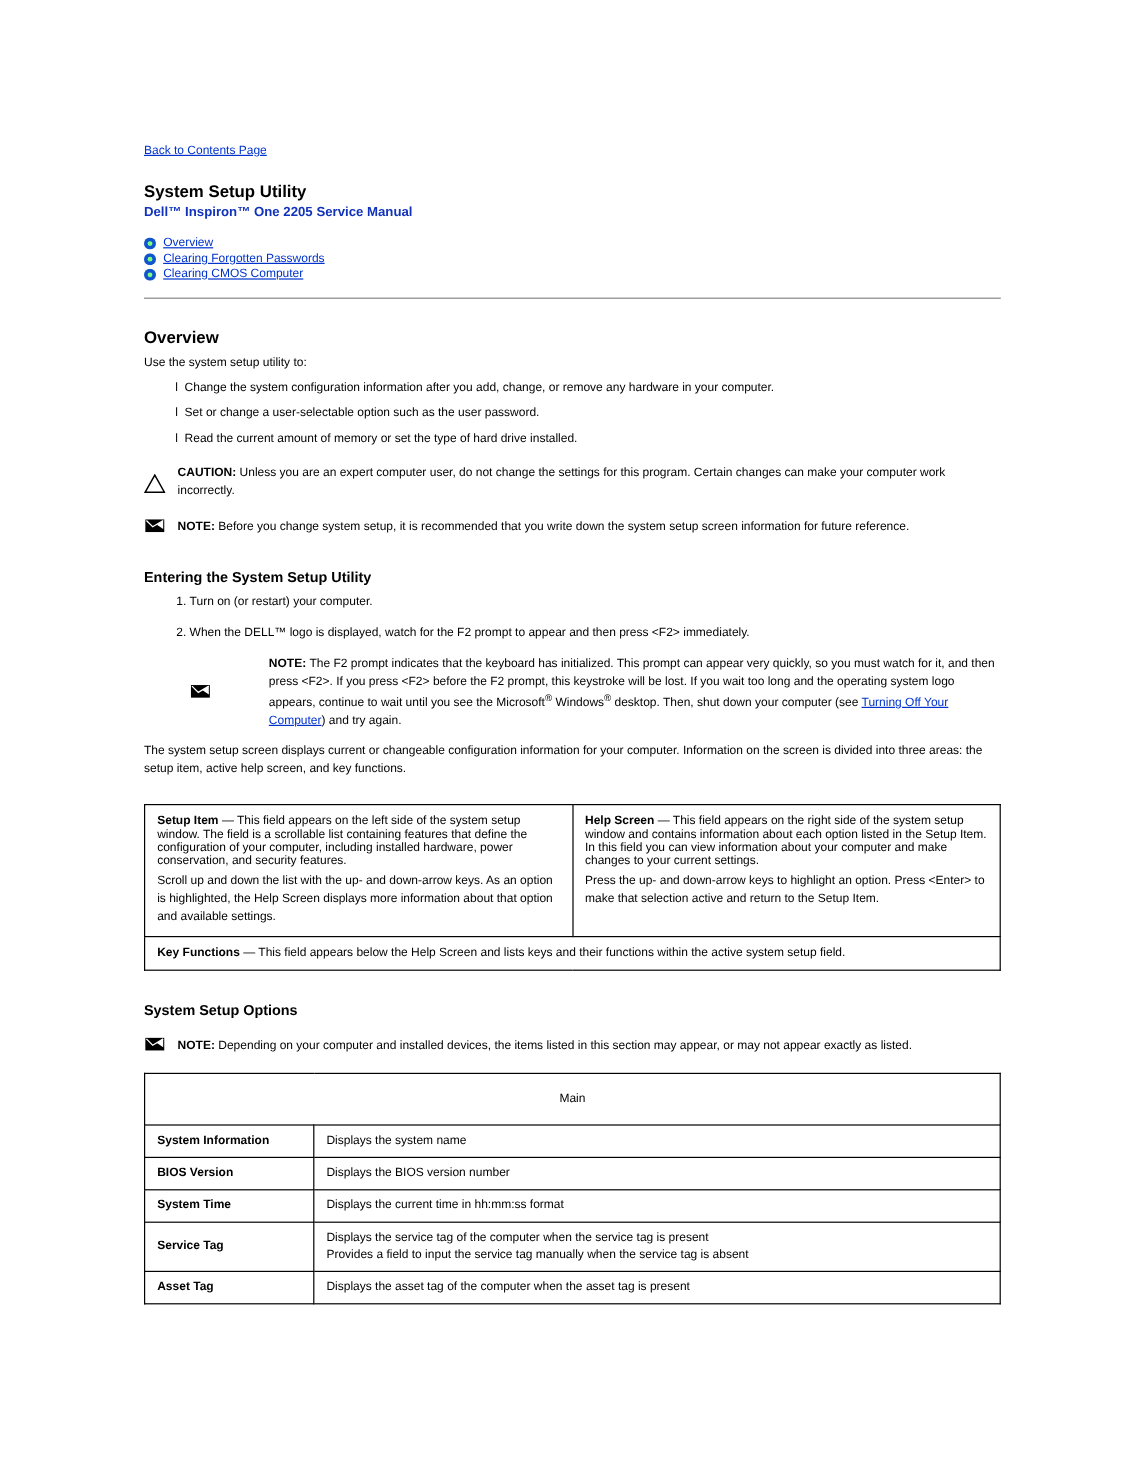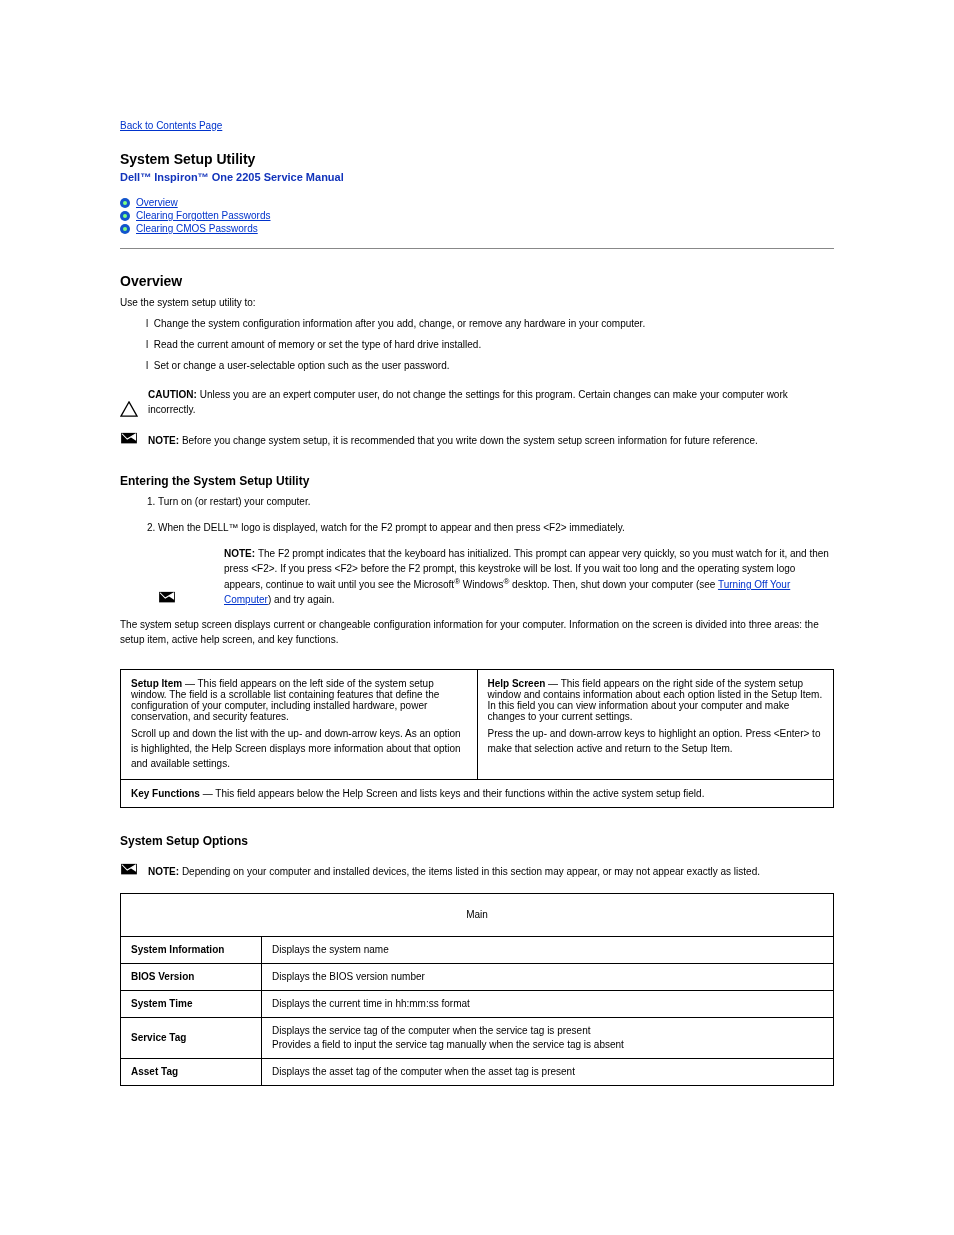--- a/index.html
+++ b/index.html
@@ -64,21 +64,21 @@
     font-weight: bold;
     margin: 26px 0 6px 0;
   }
   p.body {
     font-size: 10px;
     line-height: 1.5;
     margin: 6px 0;
   }
   .notice {
     display: flex;
-    align-items: flex-end;
+    align-items: center;
     gap: 10px;
     margin: 14px 0;
   }
   .notice .icon {
     width: 18px;
     height: 16px;
     flex: 0 0 18px;
     margin-top: 1px;
   }
   .notice .text {
@@ -183,31 +183,31 @@
       </span>
       <a>Clearing Forgotten Passwords</a>
     </li>
     <li>
       <span class="dot">
         <svg viewBox="0 0 10 10" width="10" height="10">
             <circle cx="5" cy="5" r="5" fill="#1155cc"></circle>
             <circle cx="5" cy="5" r="2" fill="#7fff7f"></circle>
           </svg>
       </span>
-      <a>Clearing CMOS Passwords</a>
+      <a>Clearing CMOS Computer</a>
     </li>
   </ul>
 
   <hr class="sep">
 
   <h2 class="section">Overview</h2>
   <p class="body">Use the system setup utility to:</p>
   <p class="body" style="padding-left:30px; text-indent:-4px;"><span>l&nbsp;&nbsp;</span><span>Change the system configuration information after you add, change, or remove any hardware in your computer.</span></p>
+  <p class="body" style="padding-left:30px; text-indent:-4px;"><span>l&nbsp;&nbsp;</span><span>Set or change a user-selectable option such as the user password.</span></p>
   <p class="body" style="padding-left:30px; text-indent:-4px;"><span>l&nbsp;&nbsp;</span><span>Read the current amount of memory or set the type of hard drive installed.</span></p>
-  <p class="body" style="padding-left:30px; text-indent:-4px;"><span>l&nbsp;&nbsp;</span><span>Set or change a user-selectable option such as the user password.</span></p>
 
   <div class="notice">
     <span class="icon">
       <svg viewBox="0 0 20 18" width="18" height="16">
         <polygon points="10,1 19,17 1,17" fill="none" stroke="#000" stroke-width="1.4"></polygon>
       </svg>
     </span>
     <span class="text">
       <span class="label">CAUTION: </span><span>Unless you are an expert computer user, do not change the settings for this program. Certain changes can make your computer work incorrectly.</span>
     </span>

